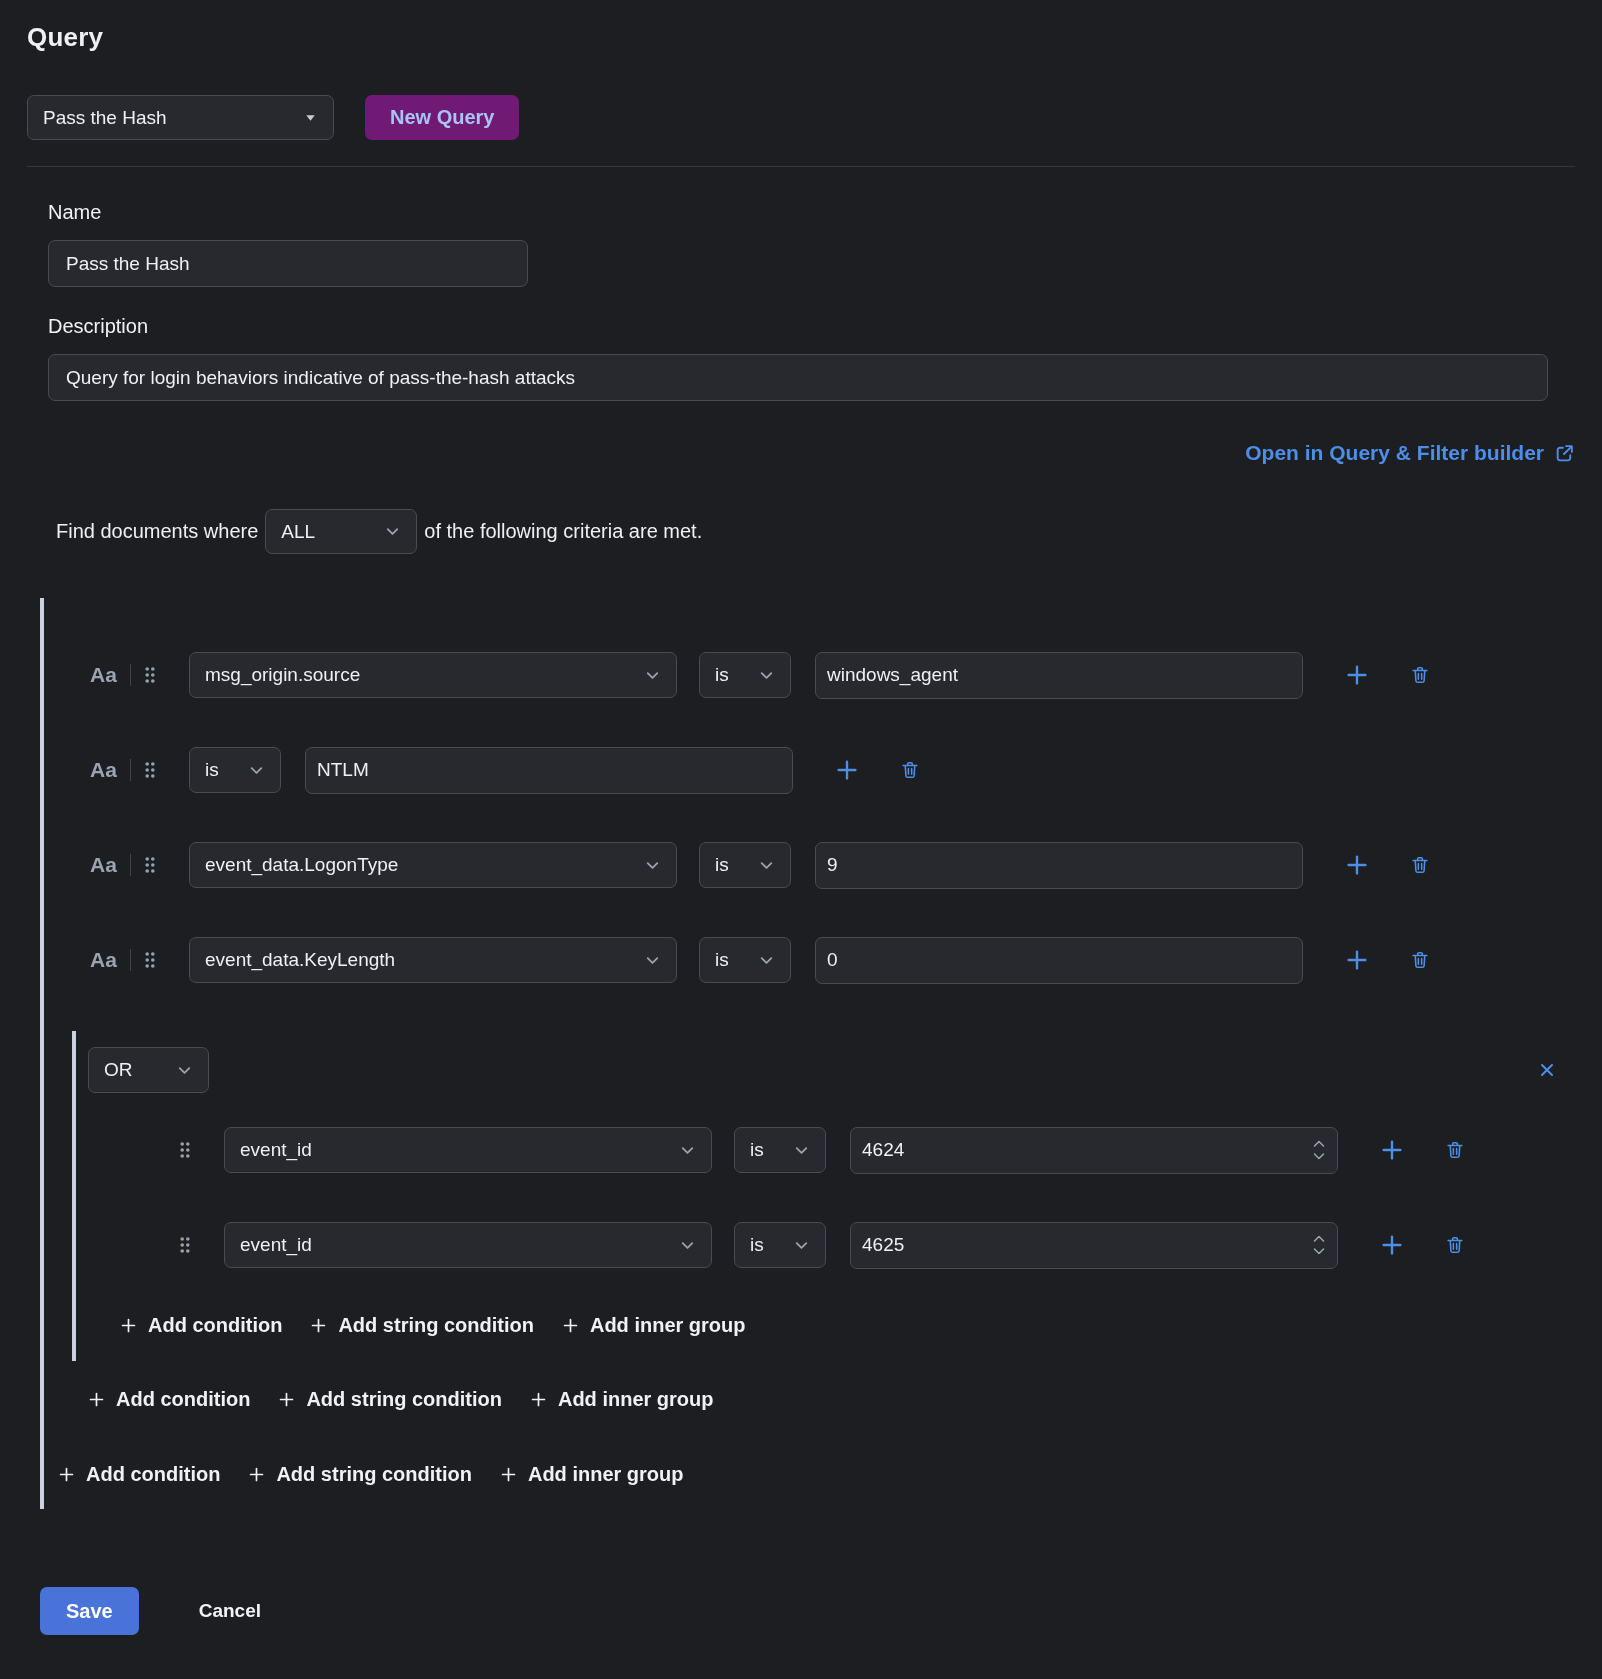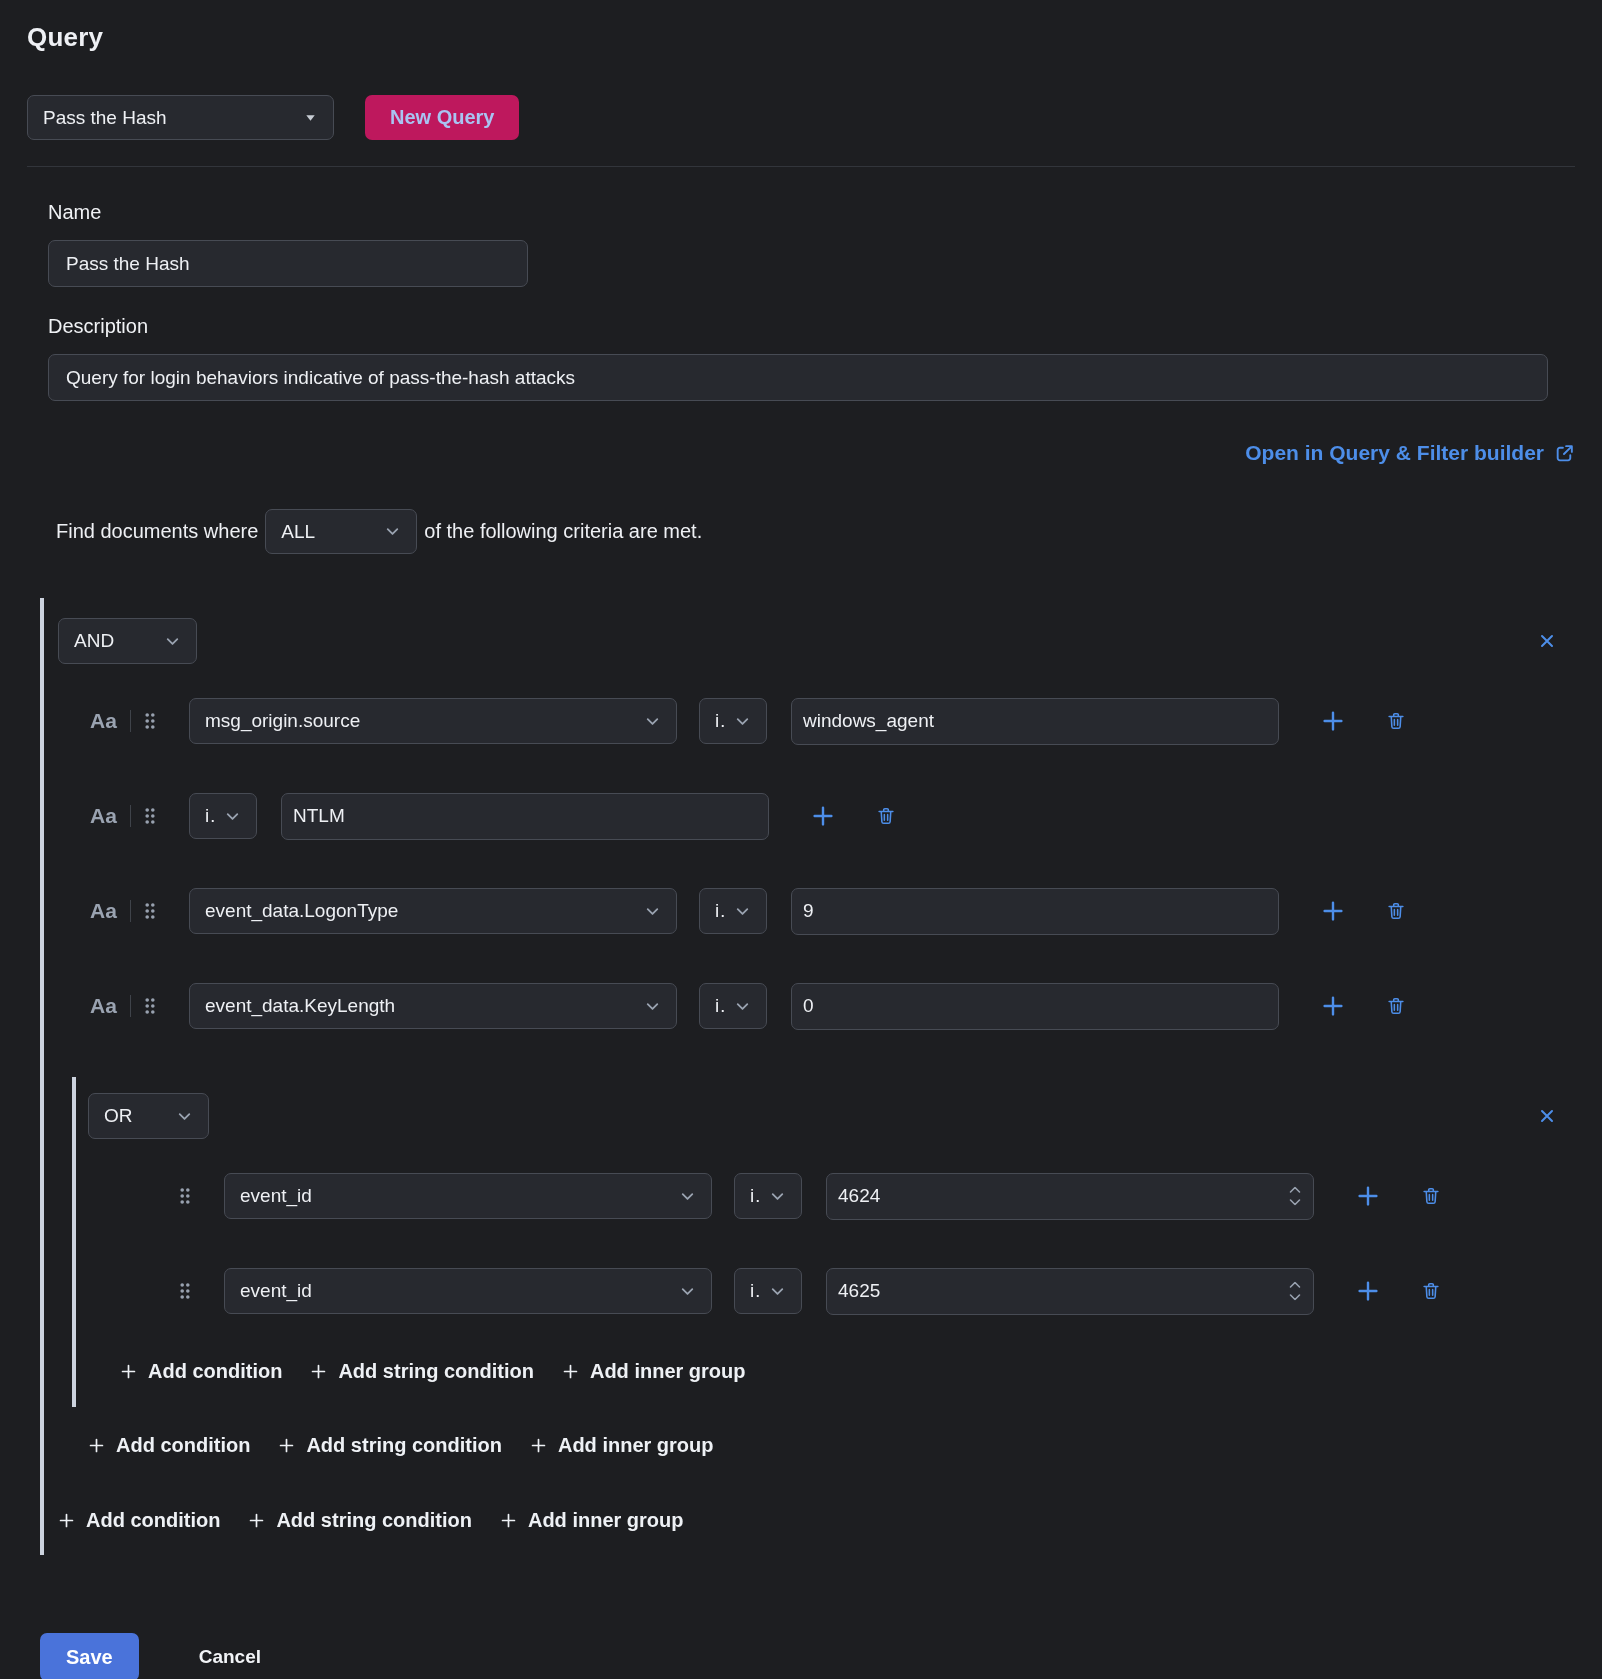--- a/index.html
+++ b/index.html
@@ -34,25 +34,25 @@
     border-radius:7px; height:45px; padding:0 15px;
     font-size:19px; color:var(--text); cursor:pointer; gap:10px;
     white-space:nowrap; overflow:hidden;
   }
   .select > span{ overflow:hidden; text-overflow:ellipsis; }
   .select.q{ width:307px; }
   .select.all{ width:152px; }
   .select.op{ width:139px; height:46px; }
   .select.op.or{ width:121px; }
   .select.field{ width:488px; height:46px; flex:none; }
-  .select.is{ width:68px; height:46px; flex:none;text-align:right; }
+  .select.is{ width:92px; height:46px; flex:none;text-align:right; }
 
   .btn-newquery{
     height:45px; padding:0 25px; border:none; border-radius:7px;
-    background:#be185d; color:#a9c4f2; font-size:20px; font-weight:600;
+    background:#701a75; color:#a9c4f2; font-size:20px; font-weight:600;
     font-family:inherit; cursor:pointer;
   }
 
   .divider{ height:1px; background:var(--divider); margin-top:26px; }
 
   .form-row{ display:flex; gap:28px; margin-top:34px; padding:0 27px 0 21px;flex-direction:column; }
   .field-col label{ display:block; font-size:20px; color:#f0f2f5; margin-bottom:16px; }
   .text-input{
     display:block; background:var(--field-bg); border:1px solid var(--field-border);
     border-radius:7px; height:47px; width:100%; padding:0 17px;
@@ -210,34 +210,20 @@
       <span>ALL</span>
       <svg class="ic chev">
           <use href="#sym-chev"></use>
         </svg>
     </div>
     <span>of the following criteria are met.</span>
   </div>
 
   <div class="group lvl1">
 
-    <div class="group-header">
-      <div class="select op">
-        <span>AND</span>
-        <svg class="ic chev">
-            <use href="#sym-chev"></use>
-          </svg>
-      </div>
-      <span class="spacer"></span>
-      <button class="icon-btn group-close">
-        <svg class="ic close-i">
-            <use href="#sym-close"></use>
-          </svg>
-      </button>
-    </div>
 
     <div class="cond-row first">
       <span class="aa">Aa</span>
       <span class="vline"></span>
       <span class="drag">
           <svg class="ic drag-i">
             <use href="#sym-drag"></use>
           </svg>
         </span>
       <div class="select field">

